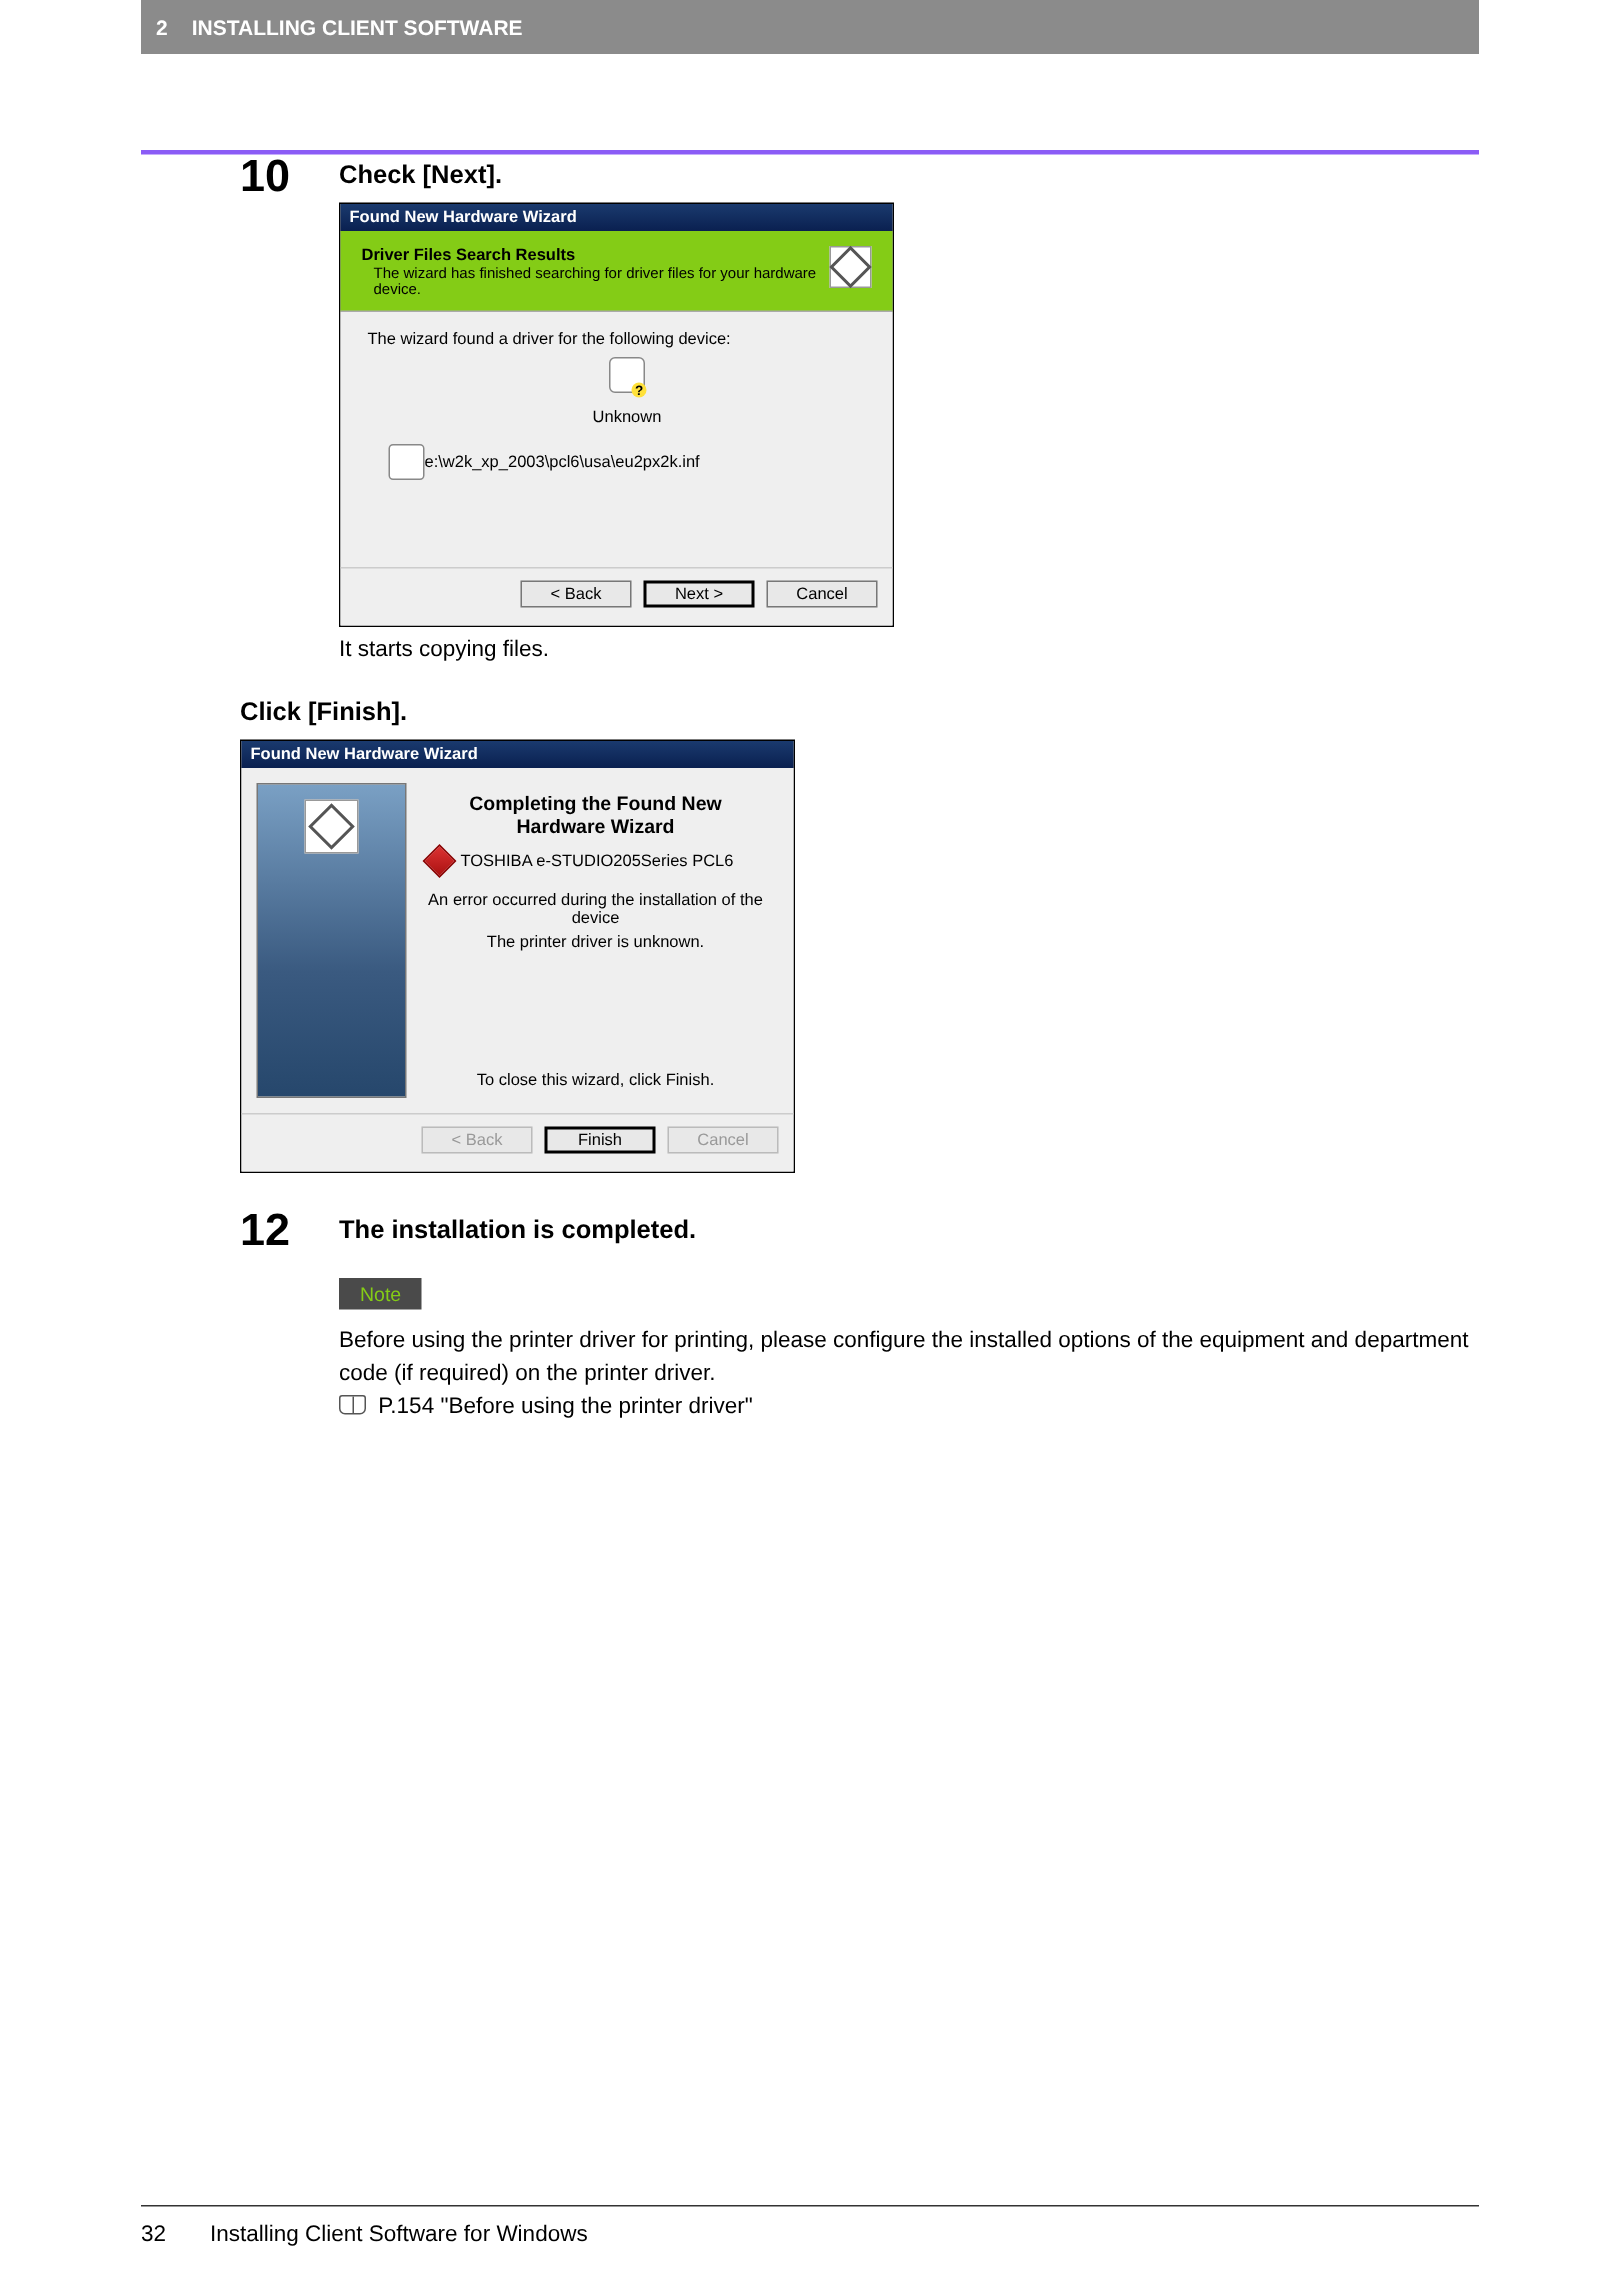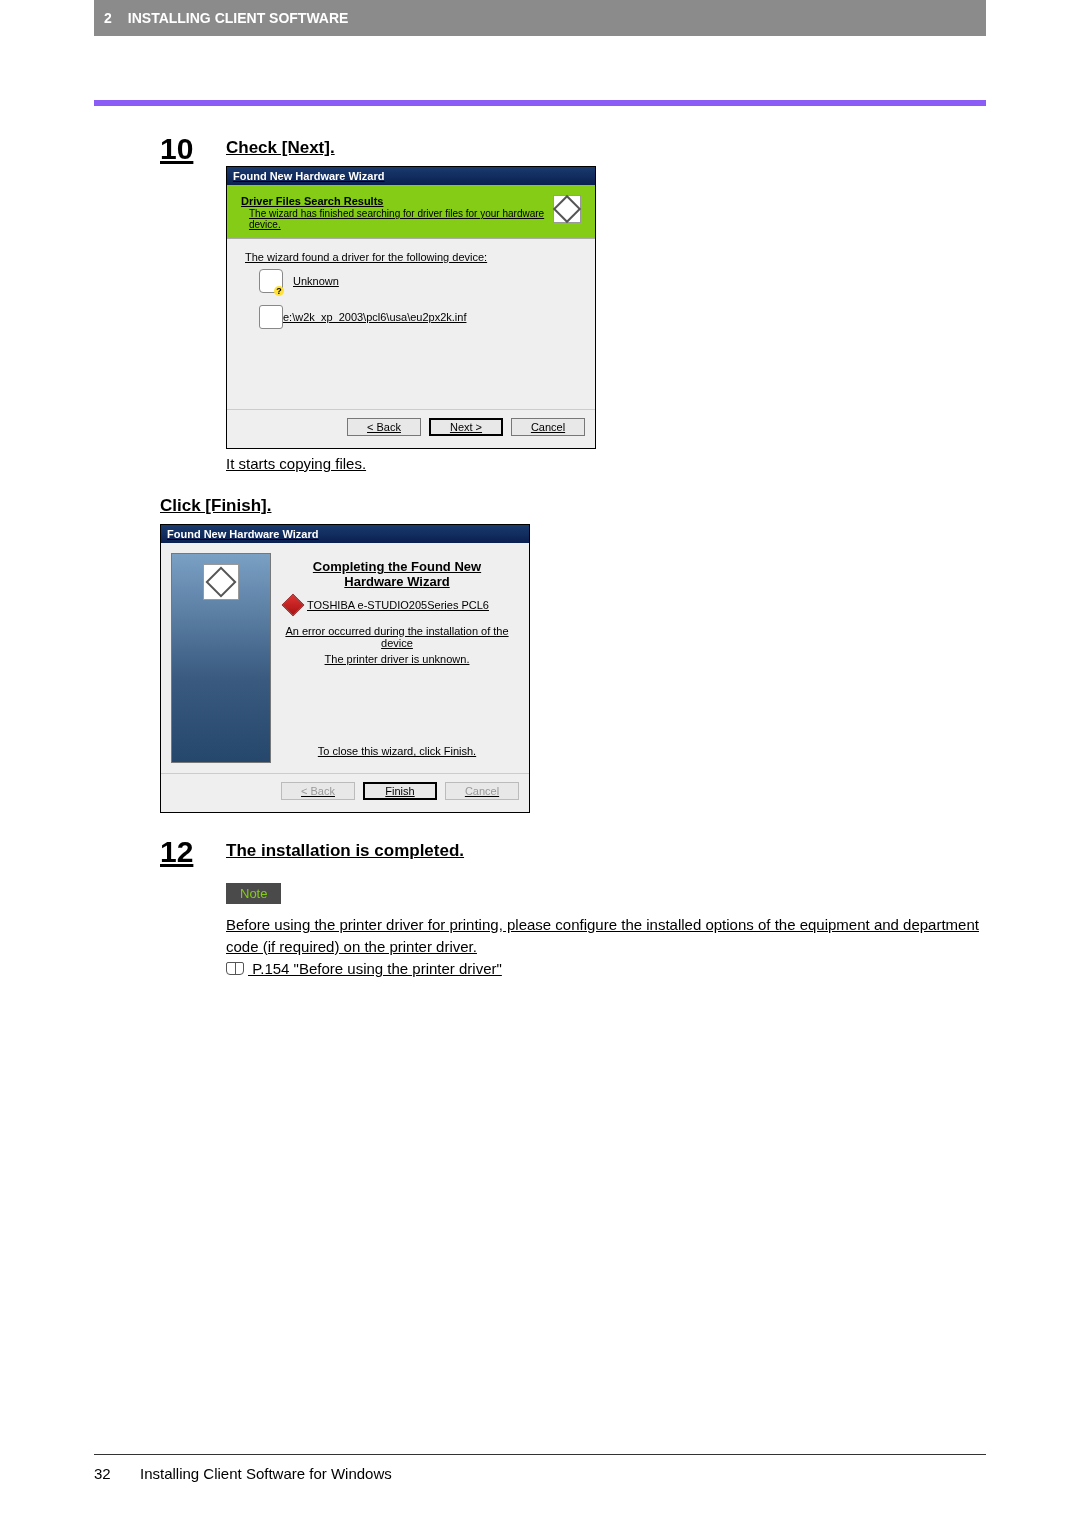--- a/index.html
+++ b/index.html
@@ -28,23 +28,21 @@
   .header-number {
     display: inline-block;
     margin-right: 16px;
   }
   .content-area {
     position: absolute;
     top: 100px;
     left: 94px;
     right: 94px;
     bottom: 60px;
-    border-top: 6px solid #8b5cf6;
-    padding-top: 28px;
-    text-decoration: underline;
+    border-top: 3px solid #8b5cf6;
   }
   .step {
     display: flex;
     margin-bottom: 18px;
     padding-left: 66px;
   }
   .step-number {
     font-size: 30px;
     font-weight: bold;
     line-height: 1;
@@ -107,21 +105,21 @@
   .diamond-icon::before{
     content:""; display:block; width:16px; height:16px;
     border:2px solid #555; transform: rotate(45deg);
   }
   .ss1-body {
     background: #efefef;
     padding: 12px 18px 18px 18px;
     min-height: 170px;
   }
   .dev-row {
-    display:flex; align-items:center; gap:10px; margin: 6px 0 10px 14px;
+    display:flex; align-items:center; gap:10px; margin: 6px 0 10px 14px; flex-direction: column;
   }
   .dev-icon {
     width: 24px; height: 24px; border: 1px solid #888; border-radius: 4px;
     position: relative; background: #fff;
   }
   .dev-icon::before{ content:"?"; position:absolute; right:-2px; bottom:-4px;
     background:#ffe13a; color:#000; font-size:9px; font-weight:bold;
     width:10px; height:10px; line-height:10px; text-align:center; border-radius:50%;
   }
   .inf-row {
@@ -207,21 +205,21 @@
   }
   .book-icon {
     display:inline-block; width:18px; height:13px; vertical-align:-1px;
     border:1px solid #555; border-radius:2px 2px 4px 4px; background:#fff;
     position:relative; margin-right:4px;
   }
   .book-icon::before{
     content:""; position:absolute; left:50%; top:0; bottom:0; width:1px; background:#555;
   }
   .footer {
-    position:absolute; left:94px; right:94px; bottom: 44px;
+    position:absolute; left:94px; right:94px; bottom: 28px;
     border-top: 1px solid #333;
     padding-top: 10px;
     font-size: 15px;
     display:flex; gap: 16px;
   }
   .footer-num { width: 30px; }
 </style>
 </head>
 <body>
 

